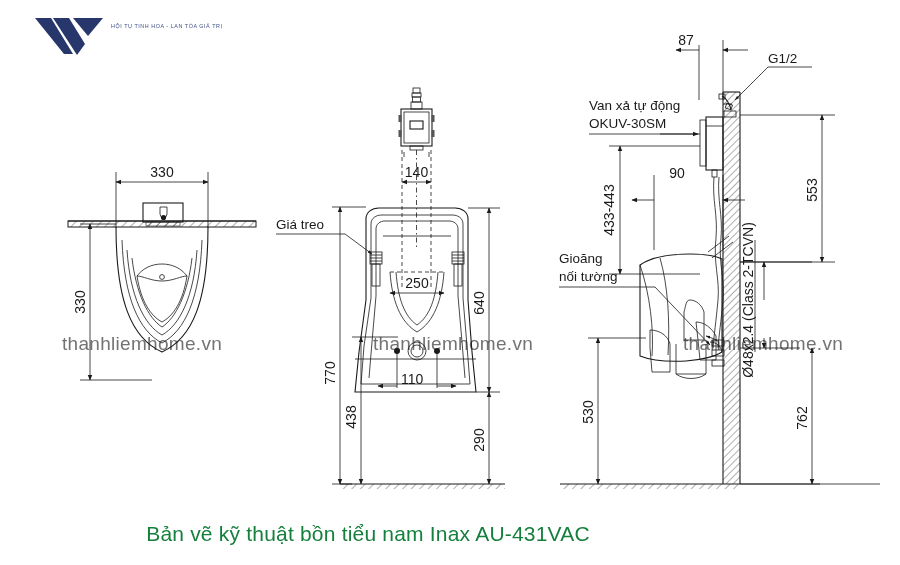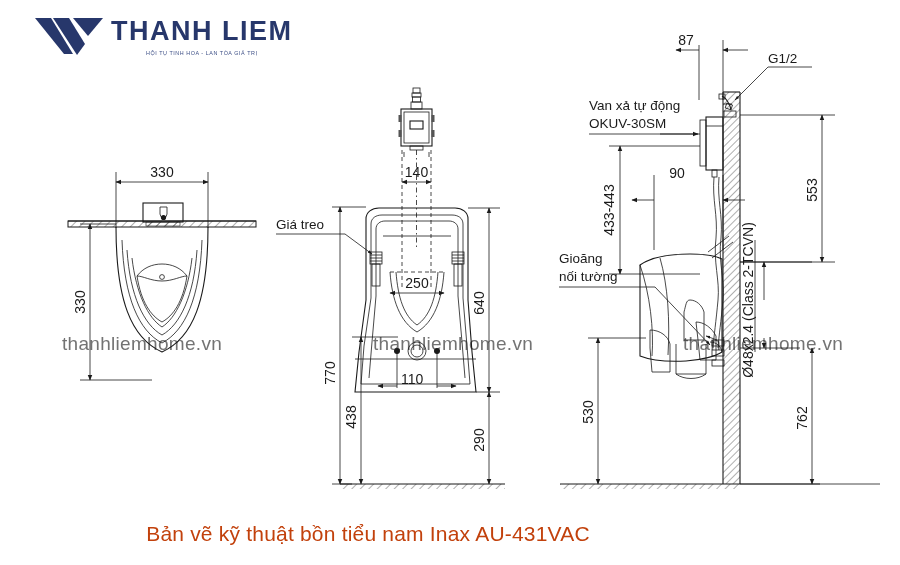--- a/index.html
+++ b/index.html
@@ -24,21 +24,21 @@
   
   .wm{position:absolute;color:#737373;font-size:19px;letter-spacing:.3px;
       white-space:nowrap;font-family:"Liberation Sans",sans-serif;
       pointer-events:none;user-select:none;}
   .wm1{left:62px;top:333px;}
   .wm2{left:373px;top:333px;}
   .wm3{left:683px;top:333px;}
 
   
   .caption{position:absolute;left:0;top:522px;width:736px;text-align:center;
-           font-size:21px;color:#c2410c;letter-spacing:.2px;
+           font-size:21px;color:#15803d;letter-spacing:.2px;
            font-family:"Liberation Sans",sans-serif;}
 
   
   svg.dwg{position:absolute;left:0;top:0;width:900px;height:565px;}
   svg.dwg text{font-family:"Liberation Sans",sans-serif;fill:#1a1a1a;}
   .ln{stroke:#1a1a1a;fill:none;}
   .thin{stroke-width:.8;}
   .med{stroke-width:1.1;}
   .dash{stroke-dasharray:5 3 1.5 3;}
   .hid{stroke-dasharray:4 3;}
@@ -51,21 +51,20 @@
 
 <div class="stage">
 
   <div class="logo-wrap">
     <svg class="logo-mark" viewBox="0 0 72 48">
       <path d="M2 4 L18 4 L40 40 L31 40 Z" fill="#27376b"></path>
       <path d="M20 4 L36 4 L52 30 L44 41 Z" fill="#27376b"></path>
       <path d="M40 4 L70 4 L55 22 Z" fill="#27376b"></path>
     </svg>
     <div class="logo-text-block">
-      <div class="logo-name">THANH LIEM</div>
       <div class="logo-tag">HỘI TỤ TINH HOA - LAN TỎA GIÁ TRỊ</div>
     </div>
   </div>
 
   <div class="wm wm1">thanhliemhome.vn</div>
   <div class="wm wm2">thanhliemhome.vn</div>
   <div class="wm wm3">thanhliemhome.vn</div>
 
   <div class="caption">Bản vẽ kỹ thuật bồn tiểu nam Inax AU-431VAC</div>
 

